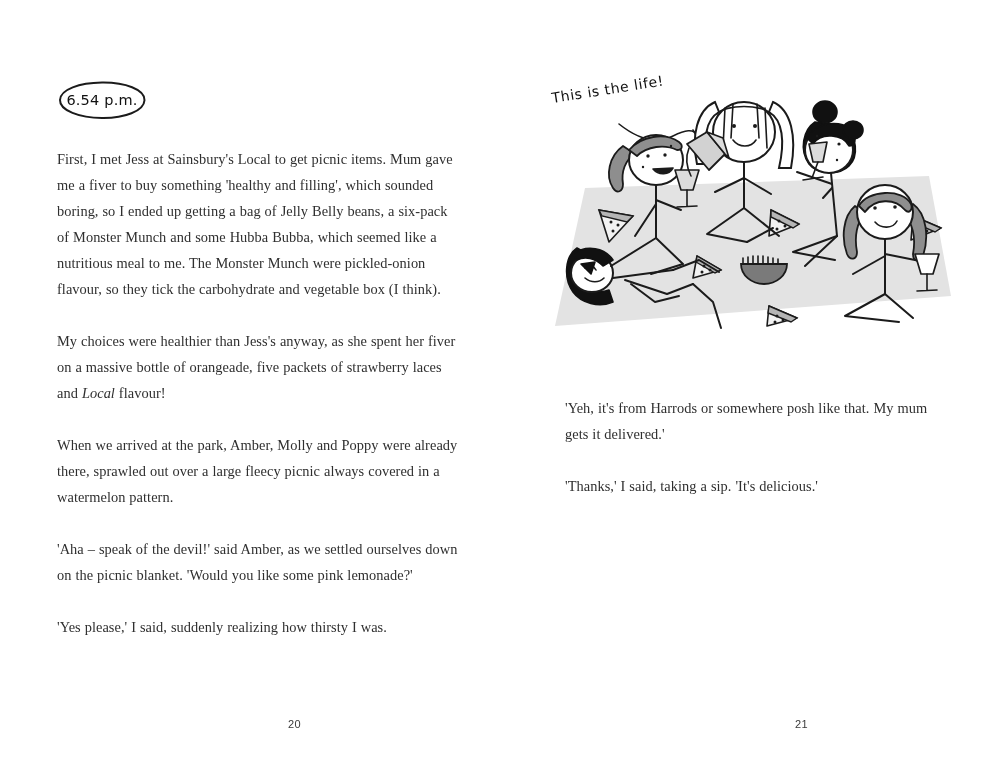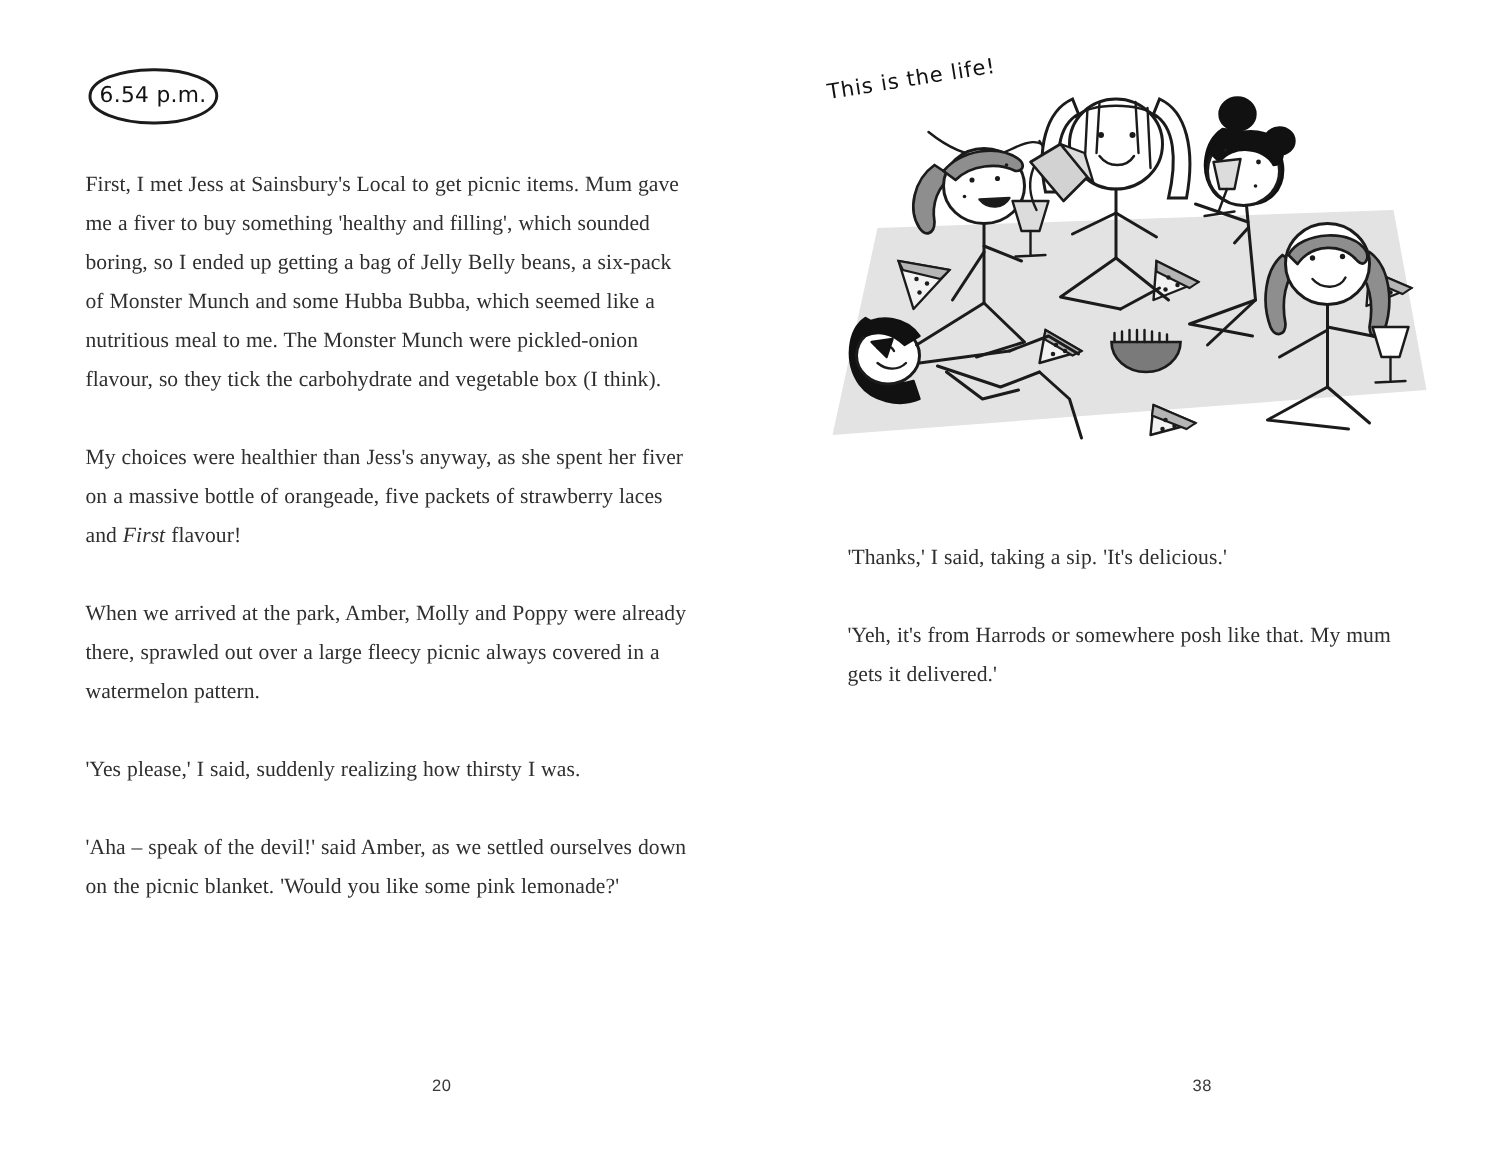--- a/index.html
+++ b/index.html
@@ -27,21 +27,21 @@
     width: 500px;
     height: 768px;
     box-sizing: border-box;
   }
 
   .page-left  { padding: 0 42px 0 57px; }
   .page-right { padding: 0 52px 0 65px; }
 
   .col-inner {
     position: relative;
-    padding-top: 44px;
+    padding-top: 80px;
     height: 640px;
   }
 
   
   .time-stamp {
     position: relative;
     width: 90px;
     height: 40px;
     margin: 0 0 26px 0;
   }
@@ -144,25 +144,25 @@
 
       <div class="time-stamp">
         <svg viewBox="0 0 90 40" aria-hidden="true">
           <path class="ink" d="M45 2.5 C 68 2.2 88 9.5 87.5 20.2 C 87 31 67.5 38.3 45 38 C 22.6 37.8 2.6 30.6 3 20 C 3.4 9.2 22.5 2.8 45 2.5 Z"></path>
         </svg>
         <div class="time-label">6.54 p.m.</div>
       </div>
 
       <p class="para">First, I met Jess at Sainsbury's Local to get picnic items. Mum gave me a fiver to buy something 'healthy and filling', which sounded boring, so I ended up getting a bag of Jelly Belly beans, a six-pack of Monster Munch and some Hubba Bubba, which seemed like a nutritious meal to me. The Monster Munch were pickled-onion flavour, so they tick the carbohydrate and vegetable box (I think).</p>
 
-      <p class="para"><span>My choices were healthier than Jess's anyway, as she spent her fiver on a massive bottle of orangeade, five packets of strawberry laces and </span><em>First</em><span> flavour!</span></p>
+      <p class="para"><span>My choices were healthier than Jess's anyway, as she spent her fiver on a massive bottle of orangeade, five packets of strawberry laces and </span><em>Local</em><span> flavour!</span></p>
 
       <p class="para">When we arrived at the park, Amber, Molly and Poppy were already there, sprawled out over a large fleecy picnic always covered in a watermelon pattern.</p>
+      <p class="para">'Aha – speak of the devil!' said Amber, as we settled ourselves down on the picnic blanket. 'Would you like some pink lemonade?'</p>
       <p class="para">'Yes please,' I said, suddenly realizing how thirsty I was.</p>
-      <p class="para">'Aha – speak of the devil!' said Amber, as we settled ourselves down on the picnic blanket. 'Would you like some pink lemonade?'</p>
 
     </div>
     <div class="folio folio-left">20</div>
   </div>
 
   <div class="page page-right">
     <div class="col-inner">
 
 
       <div class="illustration">
@@ -319,20 +319,20 @@
               <path class="glass" d="M368 166 L392 166 L386 186 L374 186 Z"></path>
               <path class="ink-thin" d="M380 186 L380 202 M370 203 L390 202"></path>
             </g>
           </g>
 
         </svg>
 
         <div class="caption-hand">This is the life!</div>
       </div>
 
+      <p class="para">'Yeh, it's from Harrods or somewhere posh like that. My mum gets it delivered.'</p>
       <p class="para">'Thanks,' I said, taking a sip. 'It's delicious.'</p>
-      <p class="para">'Yeh, it's from Harrods or somewhere posh like that. My mum gets it delivered.'</p>
 
     </div>
-    <div class="folio folio-right">38</div>
+    <div class="folio folio-right">21</div>
   </div>
 
 </div>
 
 </body></html>

